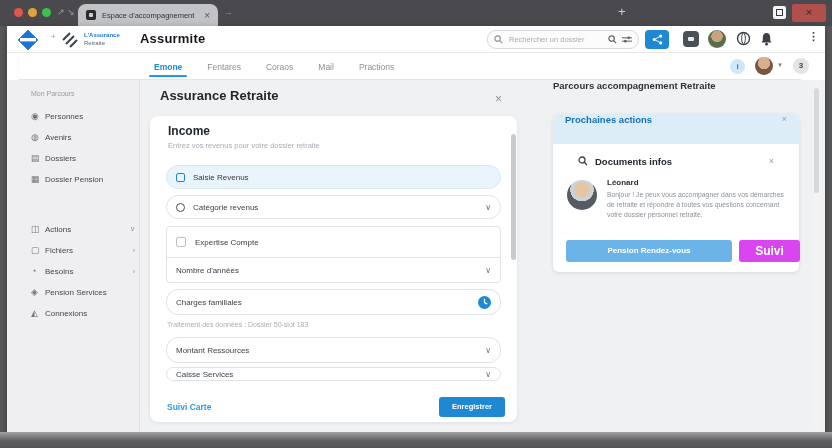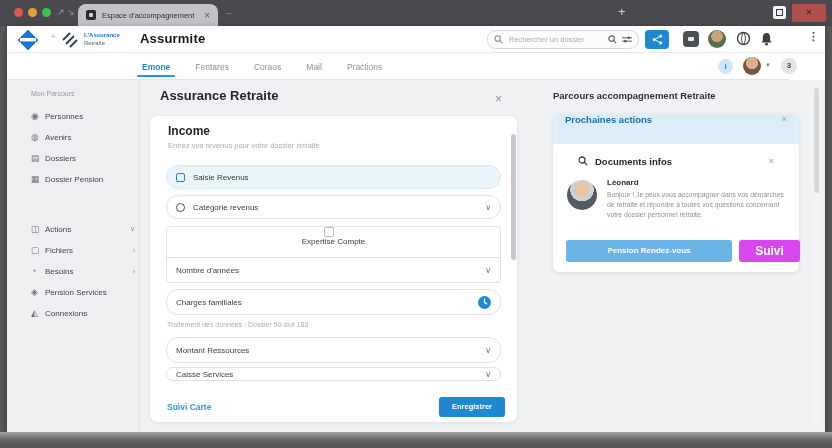--- a/index.html
+++ b/index.html
@@ -44,21 +44,21 @@
   .chatbtn{left:676px;width:16px;height:16px;top:5px;background:#4b5055;border-radius:4px;}
   .chatbtn:after{content:"";width:6px;height:4px;background:#e8e8e9;border-radius:1px;}
   .avatar-sm{left:701px;top:4px;width:18px;height:18px;border-radius:50%;background:radial-gradient(circle at 50% 35%,#c9a27e 0 38%,#5a6e4e 40% 100%);}
   .globebtn{left:729px;top:5px;width:15px;height:15px;}
   .bellbtn{left:752px;top:5px;width:15px;height:15px;}
   .burger{left:777px;top:7px;width:15px;height:12px;display:flex;flex-direction:column;justify-content:space-between;}
   .burger i{display:block;height:2.2px;background:#3c4045;border-radius:1px;}
   .kebab{left:801px;top:4px;font-size:11px;color:#3c4045;font-weight:bold;}
 
   
-  .subnav{position:absolute;left:0;top:27px;width:782px;height:27px;background:#fff;border-bottom:1px solid #e3e4e6;box-shadow:0 1px 3px rgba(0,0,0,.05);}
+  .subnav{position:absolute;left:12px;top:27px;width:782px;height:27px;background:#fff;border-bottom:1px solid #e3e4e6;box-shadow:0 1px 3px rgba(0,0,0,.05);}
   .tabs{position:absolute;left:133px;top:0;height:27px;display:flex;gap:21px;align-items:center;}
   .ntab{font-size:8.5px;color:#8a9097;padding:6px 2px 5px;position:relative;}
   .ntab.active{color:#1e88d2;font-weight:bold;}
   .ntab.active:after{content:"";position:absolute;left:-3px;right:-3px;bottom:0;height:2px;background:#2196f3;border-radius:1px;}
   .info-circ{position:absolute;left:711px;top:6px;width:15px;height:15px;border-radius:50%;background:#cfe7f8;color:#1e88d2;font-size:8px;font-weight:bold;text-align:center;line-height:15px;}
   .avatar-sub{position:absolute;left:736px;top:4px;width:18px;height:18px;border-radius:50%;background:radial-gradient(circle at 50% 35%,#d8b08f 0 40%,#7a5640 42% 100%);}
   .caret-sub{position:absolute;left:758px;top:9px;font-size:6px;color:#7b8187;}
   .badge-circ{position:absolute;left:774px;top:5px;width:16px;height:16px;border-radius:50%;background:#e3e4e6;color:#42474d;font-size:8px;font-weight:bold;text-align:center;line-height:16px;}
 
   
@@ -77,33 +77,33 @@
   .card-title{position:absolute;left:18px;top:8px;font-size:12px;font-weight:bold;color:#1e2328;}
   .card-sub{position:absolute;left:18px;top:25px;font-size:7.5px;color:#a6acb3;}
   .frow{position:absolute;left:16px;width:335px;border-radius:12px;display:flex;align-items:center;padding:0 9px;background:#fff;border:1px solid #dfe2e6;}
   .frow .txt{font-size:8px;color:#3c4248;}
   .frow .chev{margin-left:auto;font-size:8px;color:#6b7177;}
   .r-hl{top:49px;height:24px;background:#e9f4fb;border-color:#d8eaf8;}
   .r-hl .txt{color:#33393f;}
   .sq-ic{width:9px;height:9px;border:1.5px solid #1e88d2;border-radius:2px;margin-right:8px;flex:none;}
   .ci-ic{width:9px;height:9px;border:1.5px solid #4a5056;border-radius:50%;margin-right:8px;flex:none;}
   .r-cat{top:79px;height:24px;}
-  .r-chk{top:110px;height:32px;border-radius:4px 4px 0 0;flex-direction:column;}
+  .r-chk{top:110px;height:32px;border-radius:4px 4px 0 0;}
   .chkbox{width:10px;height:10px;border:1.5px solid #b9bfc6;border-radius:2px;background:#fff;margin-right:9px;flex:none;}
   .r-years{top:142px;height:26px;border-radius:0 0 4px 4px;margin-top:-1px;}
   .r-clock{top:173px;height:26px;}
   .helper{position:absolute;left:17px;top:205px;font-size:7px;color:#a9afb5;}
   .r-dd2{top:221px;height:26px;}
   .r-dd3{top:251px;height:14px;gap:48px;}
   .f-link{position:absolute;left:17px;top:286px;font-size:8.5px;font-weight:bold;color:#2b9be0;}
   .f-btn{position:absolute;left:289px;top:281px;width:66px;height:20px;background:#1e88d2;border-radius:3px;color:#fff;font-size:7.5px;font-weight:bold;text-align:center;line-height:20px;}
   .card-scroll{position:absolute;left:504px;top:54px;width:5px;height:126px;background:#c7c9cc;border-radius:3px;}
 
   
-  .aside-h{position:absolute;left:546px;top:10px;font-size:9.5px;font-weight:600;color:#2e3339;}
+  .aside-h{position:absolute;left:546px;top:0;font-size:9.5px;font-weight:600;color:#2e3339;}
   .apanel{position:absolute;left:546px;top:34px;width:246px;height:158px;background:#fff;border-radius:6px;box-shadow:0 1px 4px rgba(0,0,0,.1);}
   .ap-head{position:absolute;left:0;top:0;width:246px;height:30px;background:#dcedf8;border-radius:6px 6px 0 0;display:flex;align-items:flex-start;padding:0 12px;}
   .ap-head .t{font-size:9.5px;font-weight:bold;color:#1770b4;}
   .ap-head .x,.ap-sec .x{margin-left:auto;font-size:9px;color:#9aa0a6;}
   .ap-sec{position:absolute;left:0;top:38px;width:246px;height:18px;display:flex;align-items:center;padding:0 25px;}
   .ap-sec .t{font-size:9.5px;font-weight:bold;color:#23282d;margin-left:7px;}
   .adv-av{position:absolute;left:14px;top:66px;width:30px;height:30px;border-radius:50%;
     background:radial-gradient(circle at 50% 32%,#e6c5a4 0 30%,#cbd2d8 31% 46%,#565b63 47% 100%);}
   .adv-name{position:absolute;left:54px;top:64px;font-size:8px;font-weight:bold;color:#2b3036;}
   .adv-bio{position:absolute;left:54px;top:76px;width:182px;font-size:6.8px;line-height:1.5;color:#8b9198;}

